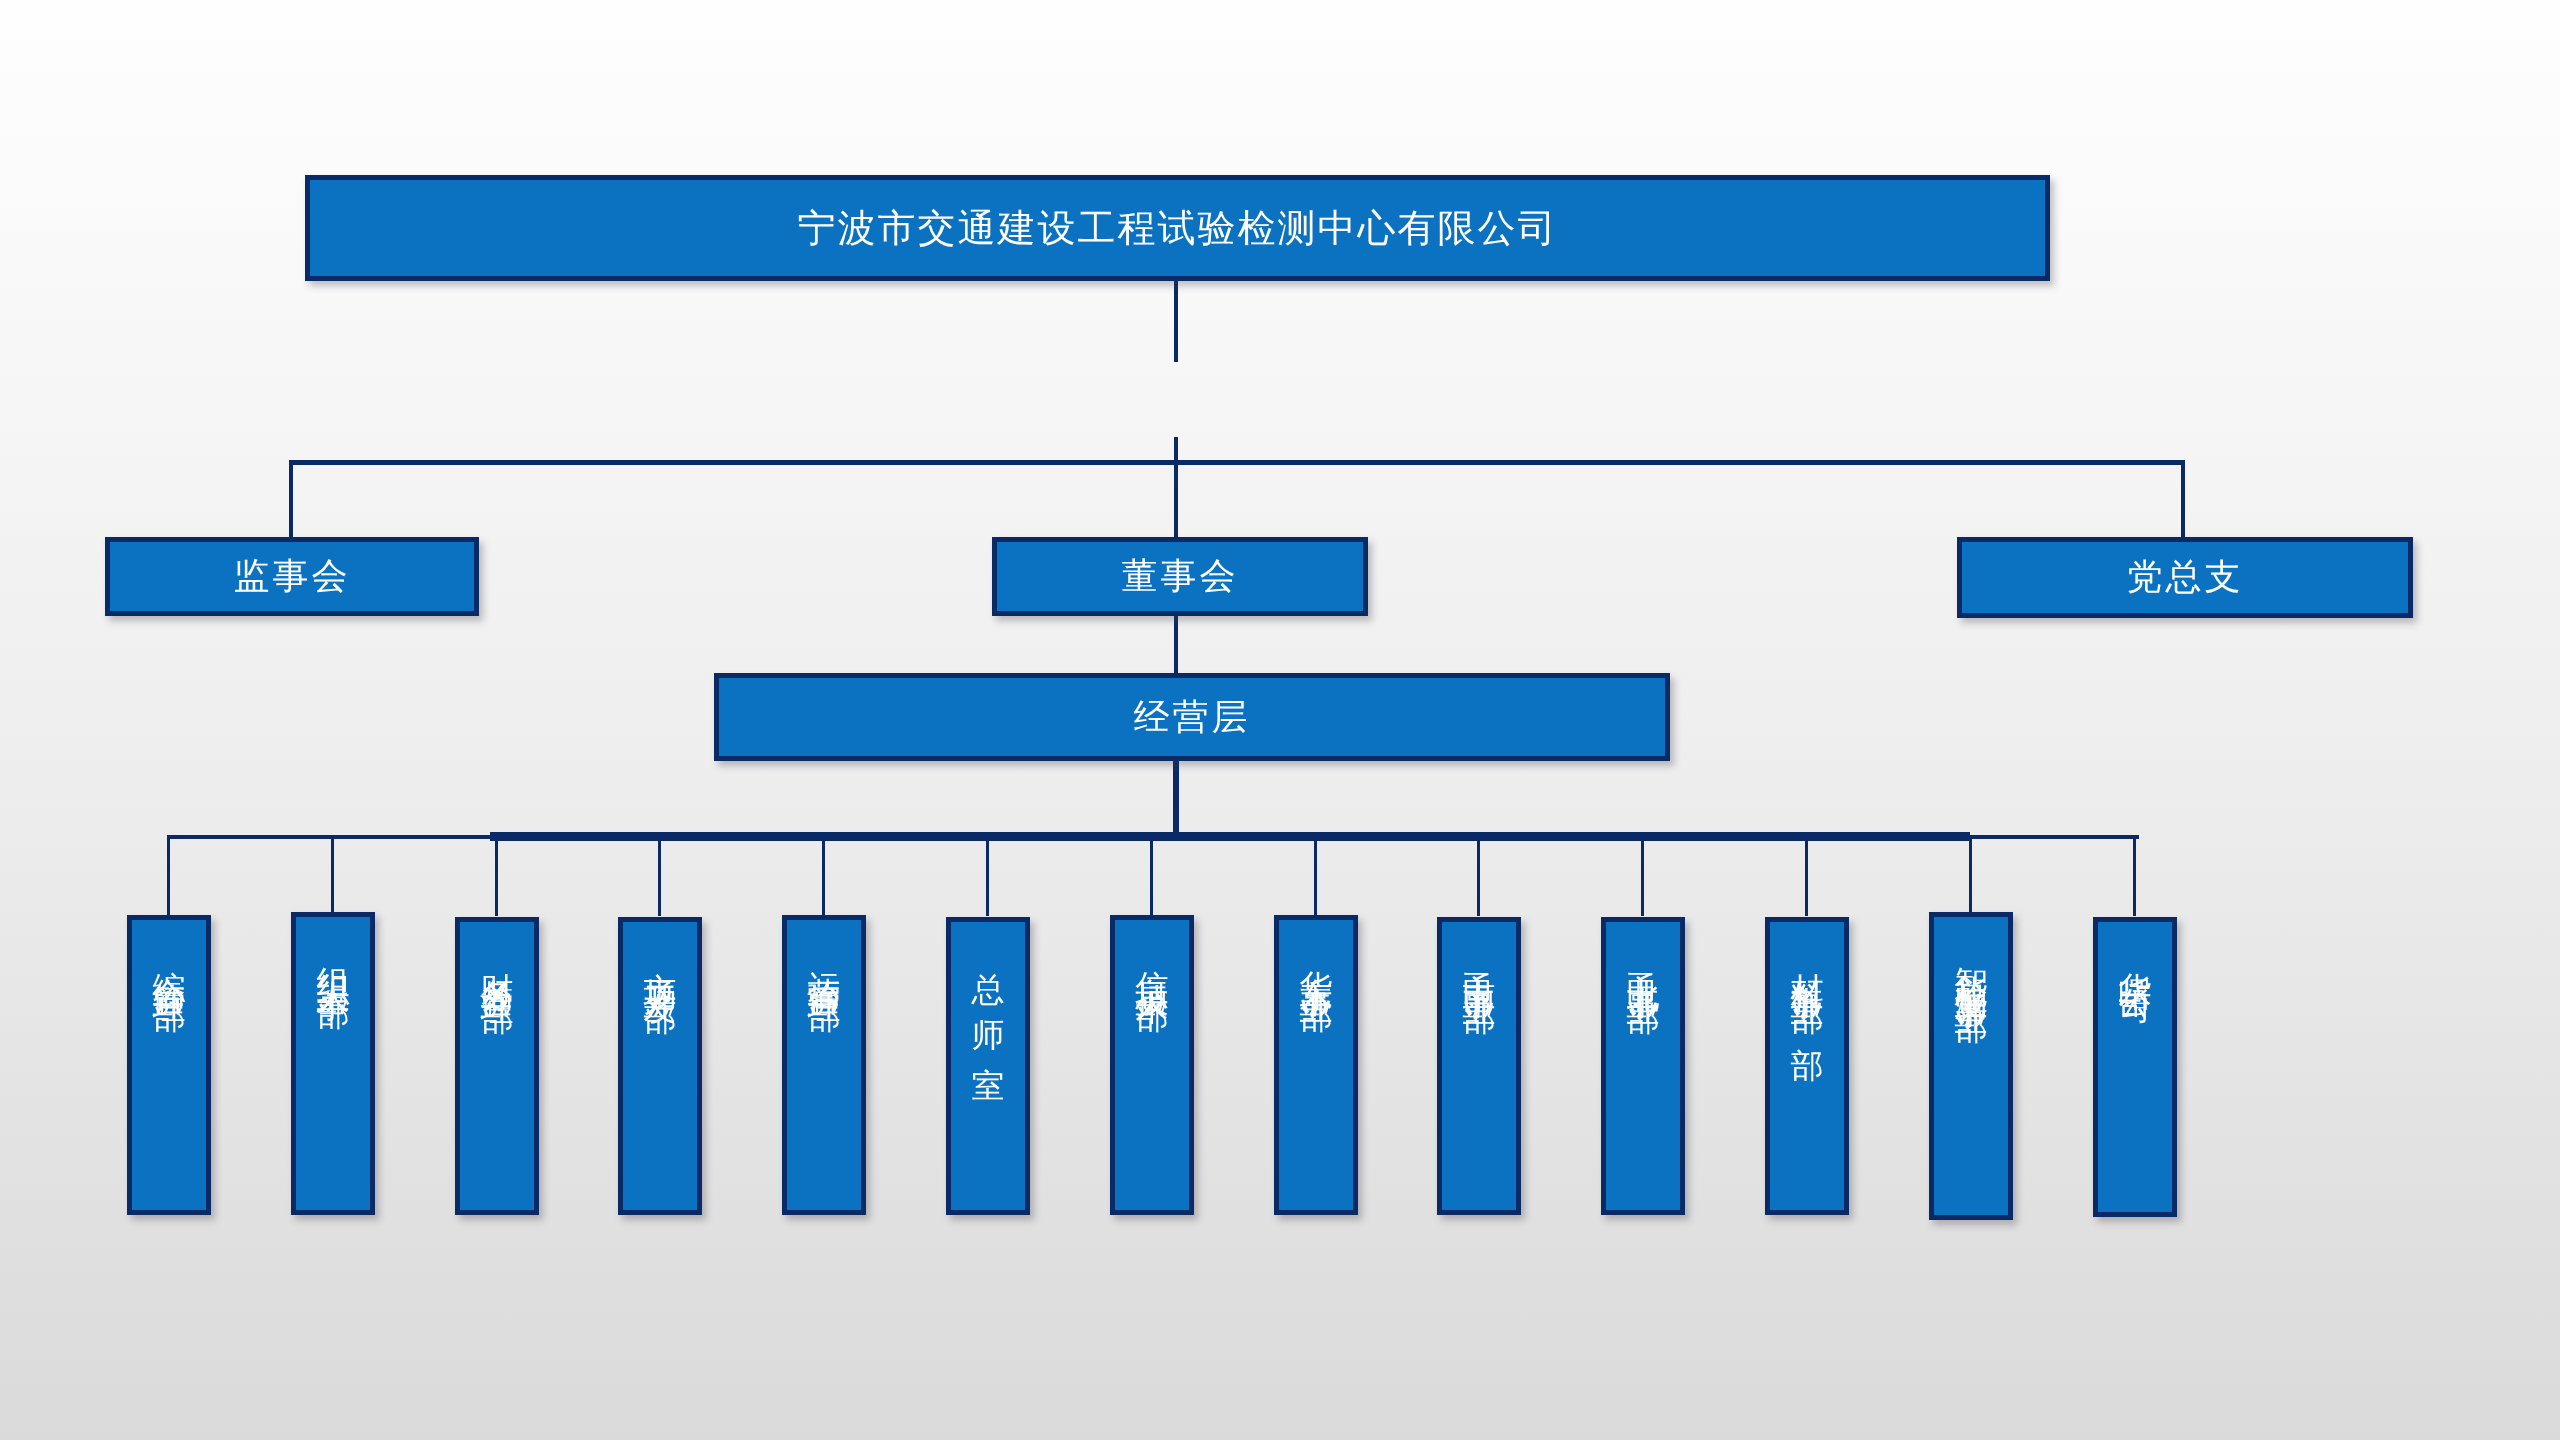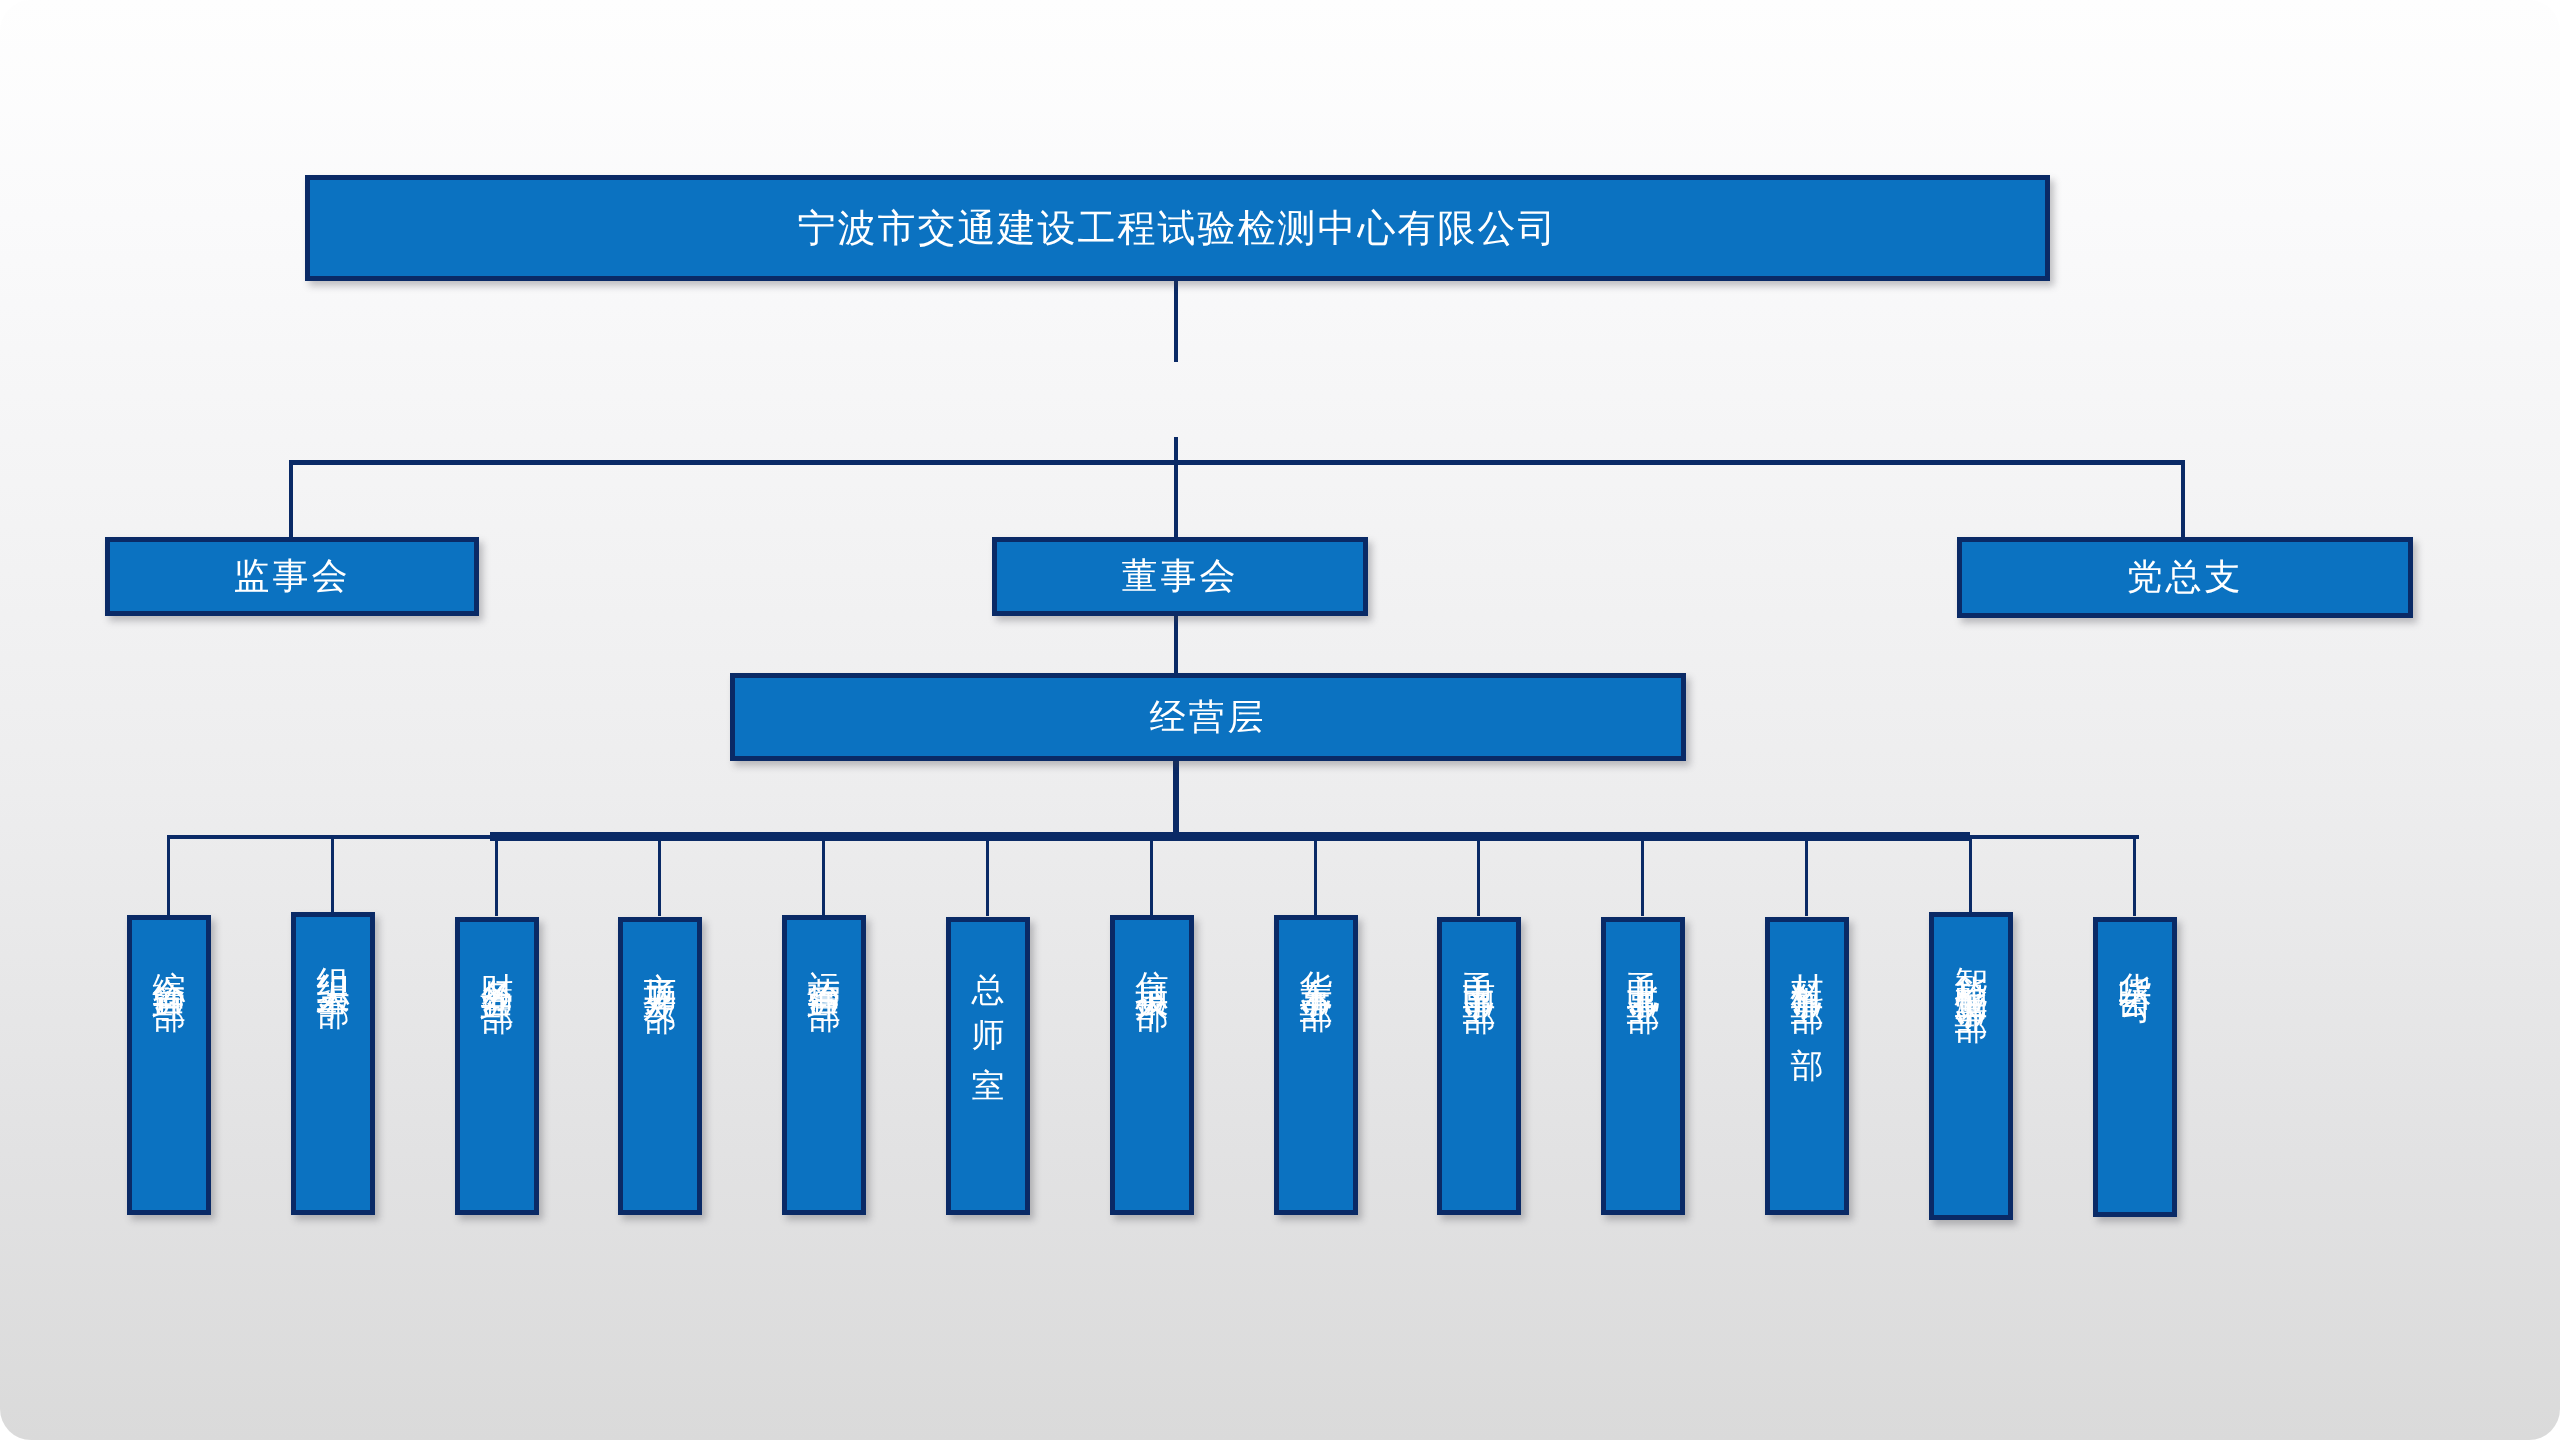--- a/index.html
+++ b/index.html
@@ -5,21 +5,20 @@
   html, body { margin: 0; padding: 0; }
   body {
     width: 2560px; height: 1440px;
     font-family: "Liberation Sans", "DejaVu Sans", sans-serif;
     overflow: hidden;
   }
   #stage {
     position: relative;
     width: 2560px; height: 1440px;
     background: linear-gradient(180deg, #FEFEFE 0%, #FAFAFB 15%, #EDEDEE 55%, #E2E2E3 80%, #DADADA 100%);
-    border-radius: 31px;
   }
   .node {
     position: absolute;
     box-sizing: border-box;
     background: var(--node-fill, #0B72C1);
     border: 5px solid var(--node-border, #0A2A66);
     color: var(--node-text, #FFFFFF);
     display: flex;
     align-items: center;
     justify-content: center;
@@ -82,21 +81,21 @@
   <div class="node h-text" style="left:992px; top:537px; width:376px; height:79px;">
     <span>董事会</span>
   </div>
   <div class="node h-text" style="left:105px; top:537px; width:374px; height:79px;">
     <span>监事会</span>
   </div>
   <div class="node h-text" style="left:1957px; top:537px; width:456px; height:81px;">
     <span>党总支</span>
   </div>
 
-  <div class="node h-text" style="left:714px; top:673px; width:956px; height:88px;margin-left:16px;">
+  <div class="node h-text" style="left:714px; top:673px; width:956px; height:88px;">
     <span>经营层</span>
   </div>
 
   <div class="node dept" style="left:127px; top:915px; width:84px; height:300px;">
     <span class="vtext">综合管理部</span>
   </div>
   <div class="node dept" style="left:291px; top:912px; width:84px; height:303px;">
     <span class="vtext">组织人事部</span>
   </div>
   <div class="node dept" style="left:455px; top:917px; width:84px; height:298px;">

